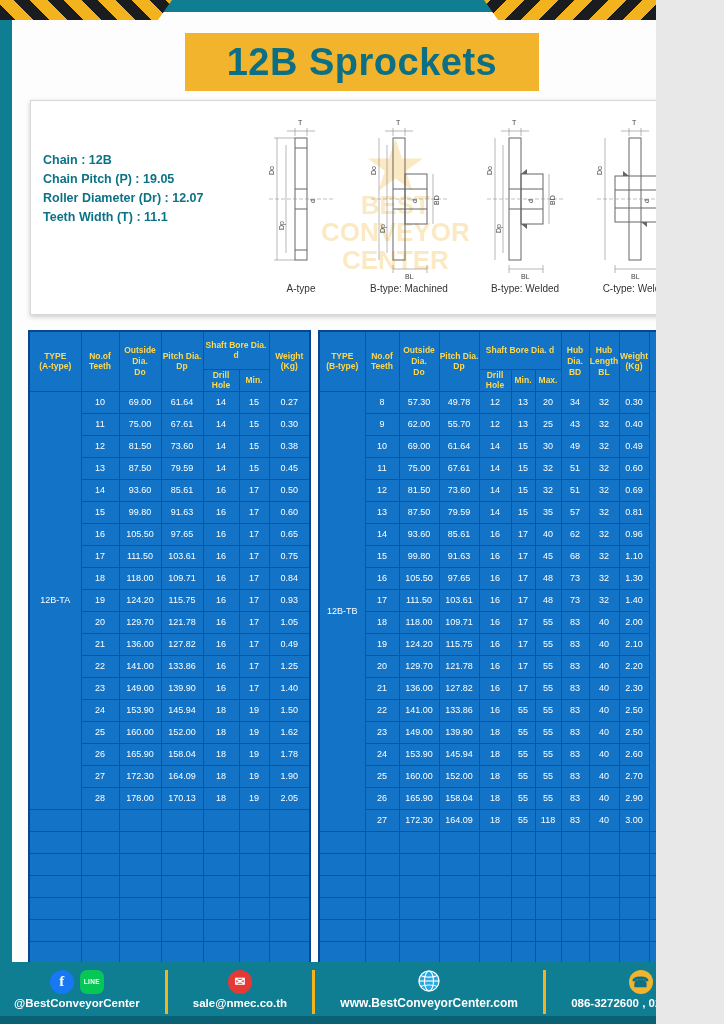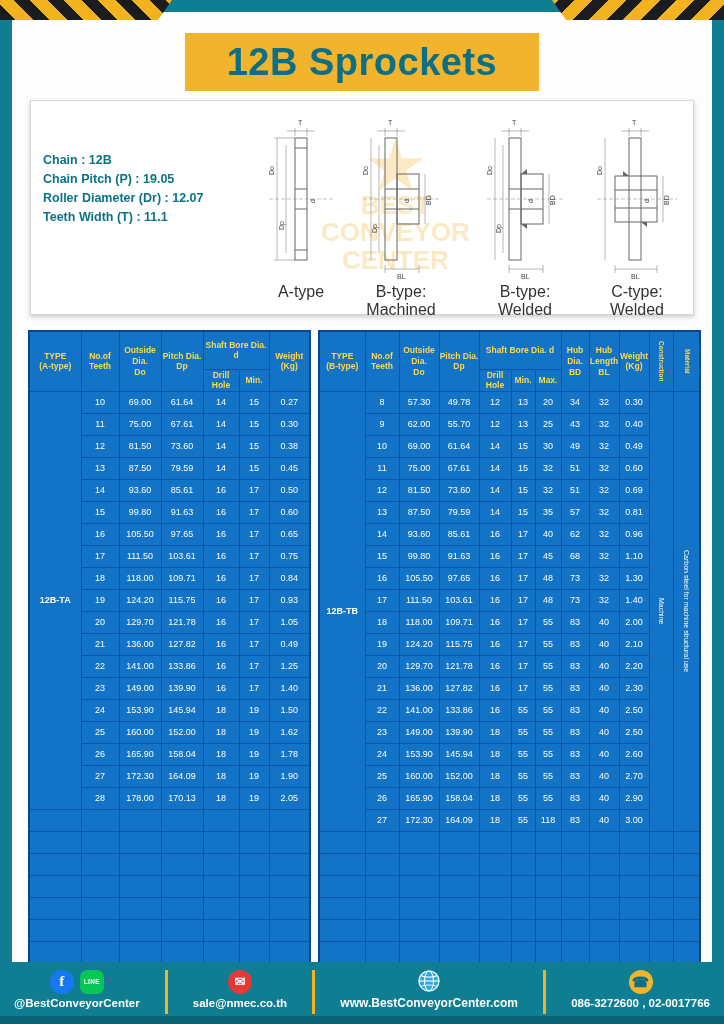--- a/index.html
+++ b/index.html
@@ -1,44 +1,44 @@
 <!DOCTYPE html>
 <html><head>
 <meta charset="utf-8">
 <style>
   *{box-sizing:border-box;margin:0;padding:0}
   html,body{background:#e8e8e8}
-  .page{position:relative;width:724px;height:1024px;background:#0f7e93;font-family:"Liberation Sans",sans-serif;overflow:hidden}
+  .page{position:relative;width:656px;height:1024px;background:#0f7e93;font-family:"Liberation Sans",sans-serif;overflow:hidden}
   .inner{position:absolute;left:12px;top:12px;width:700px;height:950px;background:#fdfdfd}
   .hazard{position:absolute;top:0;height:20px;width:172px;z-index:6}
   .hazard.left{left:0;background:repeating-linear-gradient(45deg,#1b1c20 0 11px,#f2b31e 11px 24px);clip-path:polygon(0 0,100% 0,calc(100% - 14px) 100%,0 100%)}
   .hazard.right{right:0;background:repeating-linear-gradient(-45deg,#1b1c20 0 11px,#f2b31e 11px 24px);clip-path:polygon(0 0,100% 0,100% 100%,14px 100%)}
   .title-banner{position:absolute;left:185px;top:33px;width:354px;height:58px;background:#f2b42c;color:#0d6f84;font-size:38px;font-weight:bold;display:flex;align-items:center;justify-content:center;letter-spacing:.5px;z-index:4}
   .info-panel{position:absolute;left:30px;top:100px;width:664px;height:215px;background:#ffffff;border:1px solid #d7d7d7;box-shadow:0 2px 5px rgba(0,0,0,.2)}
   .watermark{position:absolute;left:290px;top:40px;color:#f2b42c;opacity:.28;font-weight:bold;font-size:26px;line-height:1.05;white-space:pre-line;text-align:center;pointer-events:none}
   .watermark .star{display:block;font-size:64px;line-height:.8}
   .specs{position:absolute;left:12px;top:50px;color:#0c7386;font-weight:bold;font-size:12.5px;line-height:19px}
   .fig{position:absolute;top:14px;width:104px;text-align:center}
   .fig svg{display:block}
-  .fig-label{font-size:16px;color:#333;margin-top:2px}
+  .fig-label{font-size:10px;color:#333;margin-top:2px}
   .dwg{stroke:#666;stroke-width:1;fill:none}
   .dim{stroke:#888;stroke-width:.6;fill:none}
   .cl{stroke:#999;stroke-width:.6;stroke-dasharray:4 2}
   .dtx{font-size:7px;fill:#444;font-family:"Liberation Sans",sans-serif}
   .weld{fill:#666;stroke:none}
   .tbl{position:absolute;top:330px;border-collapse:collapse;table-layout:fixed;background:#1273c7;border:2px solid #0a4690}
   .tbl th,.tbl td{border:1px solid #0b55a4;text-align:center;vertical-align:middle;padding:0;overflow:hidden}
   .tbl th{color:#ffd84e;font-weight:bold;font-size:8.5px;line-height:1.25;white-space:pre-line}
   .tbl td{color:#ffffff;font-size:9px}
   .tbl thead tr.h1{height:38px}
   .tbl thead tr.h2{height:22px}
   .tbl tbody tr{height:22px}
   .tbl-a{left:28px;width:281px}
   .tbl-b{left:318px;width:381px}
-  .type-cell{font-size:9.5px;font-weight:bold}
+  .type-cell{font-size:9.5px;font-weight:normal}
   .vh{writing-mode:vertical-rl;font-size:6.5px !important;line-height:1 !important}
   .vcell{writing-mode:vertical-rl;font-size:7px !important;line-height:1 !important}
   .footer{position:absolute;left:0;top:962px;width:724px;height:62px;background:#0f7e93;display:flex;align-items:center;justify-content:space-between;padding:0 14px 8px 14px}
   .footer-bottom{position:absolute;left:0;bottom:0;width:724px;height:8px;background:#0b6174}
   .f-sec{display:flex;flex-direction:column;align-items:center;gap:3px}
   .f-icons{display:flex;gap:6px}
   .f-text{color:#fff;font-weight:bold;font-size:11.5px;white-space:nowrap}
   .f-text.web{font-size:12px}
   .f-div{width:3px;height:44px;background:#f2b31e;margin-bottom:-6px}
   .icon{width:24px;height:24px;border-radius:50%;display:inline-flex;align-items:center;justify-content:center;font-weight:bold}
@@ -85,21 +85,21 @@
           <line class="dim" x1="25" y1="23" x2="46" y2="23"></line>
           <line class="dim" x1="25" y1="145" x2="46" y2="145"></line>
         <text class="dtx" transform="rotate(-90 25 60)" x="25" y="60">Do</text>
         <line class="dim" x1="37" y1="30" x2="37" y2="138"></line>
         <text class="dtx" transform="rotate(-90 35 115)" x="35" y="115">Dp</text>
         <text class="dtx" transform="rotate(-90 66 88)" x="66" y="88">d</text>
       </svg>
       <div class="fig-label">A-type</div>
     </div>
 
-    <div class="fig" style="left:318px">
+    <div class="fig" style="left:326px">
       <svg width="104" height="166" viewBox="0 0 104 166">
         <text class="dtx" x="39" y="10">T</text>
         <line class="dim" x1="36" y1="13" x2="36" y2="21"></line>
           <line class="dim" x1="48" y1="13" x2="48" y2="21"></line>
           <line class="dim" x1="28" y1="16" x2="56" y2="16"></line>
         <rect class="dwg" x="36" y="23" width="12" height="122"></rect>
         <rect class="dwg" x="48" y="59" width="22" height="50"></rect>
         <line class="dwg" x1="36" y1="74" x2="70" y2="74"></line>
           <line class="dwg" x1="36" y1="94" x2="70" y2="94"></line>
         <line class="cl" x1="14" y1="84" x2="92" y2="84"></line>

